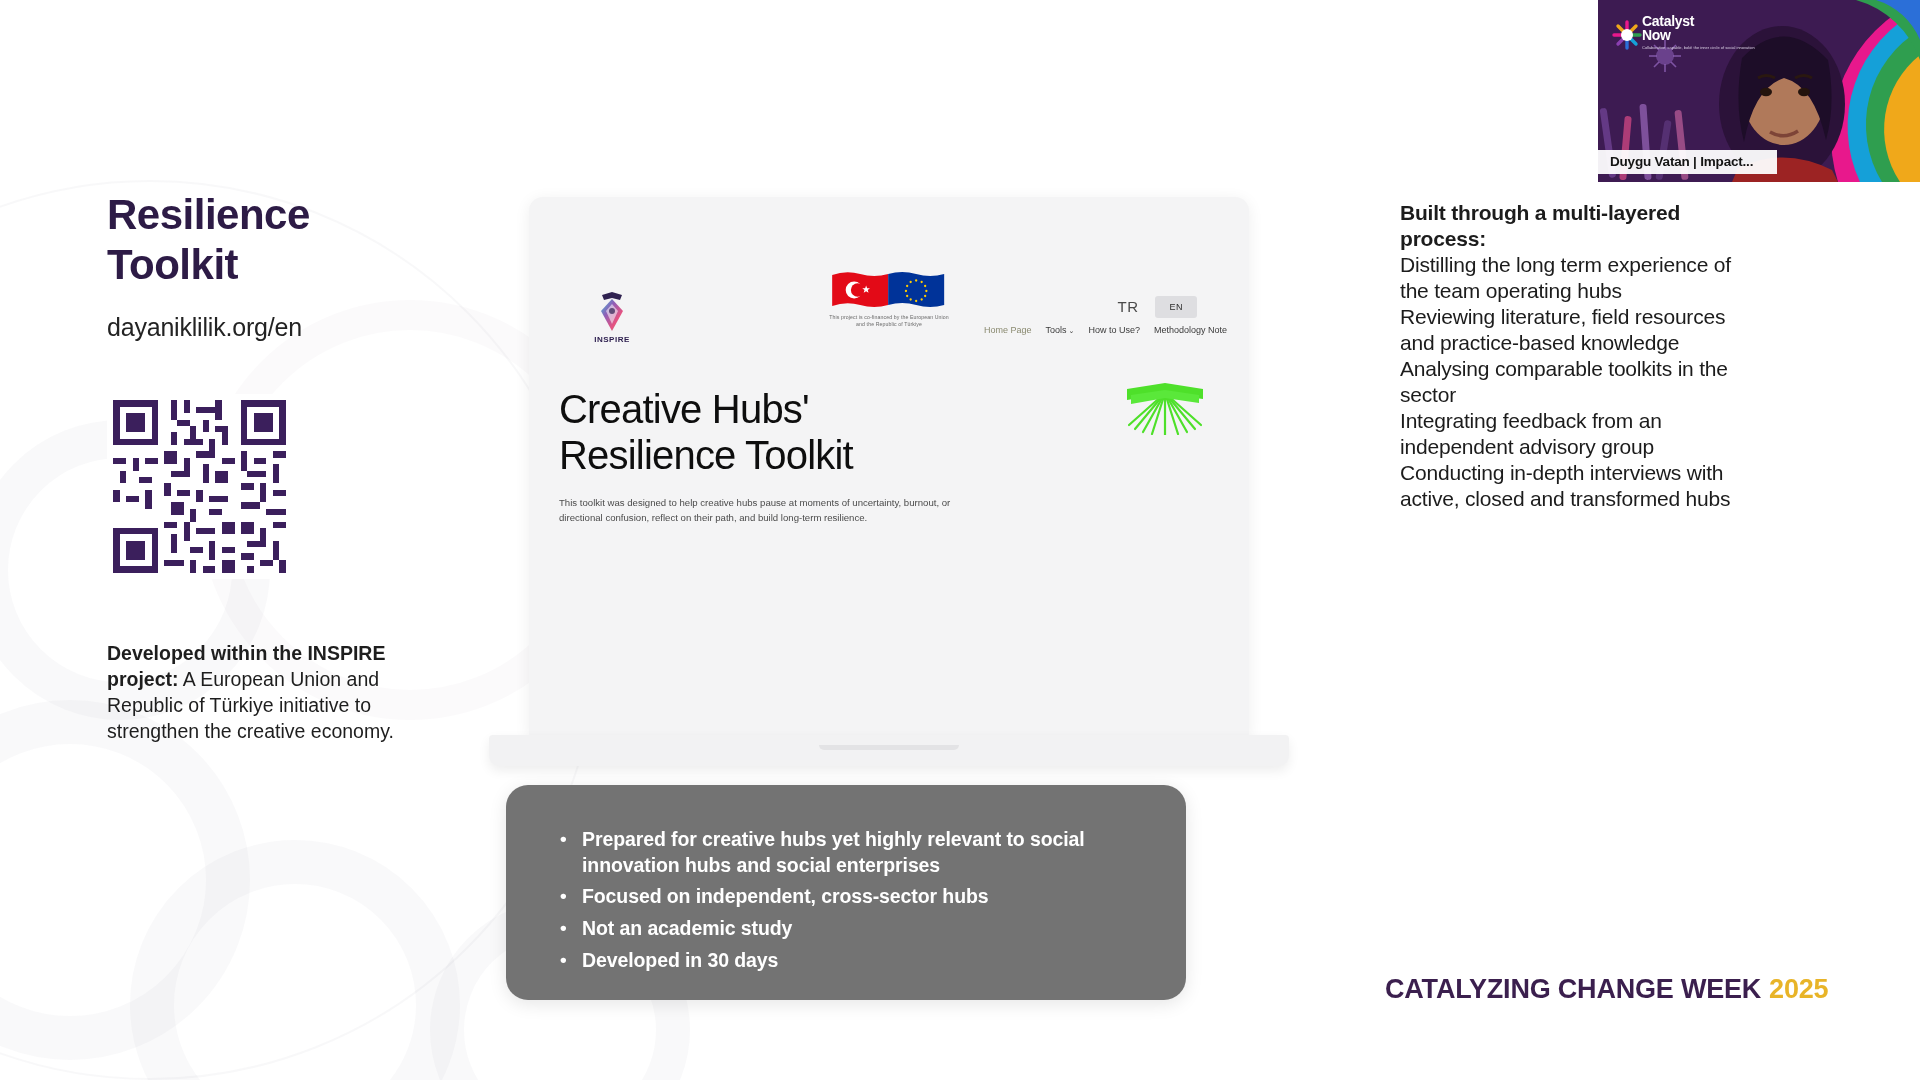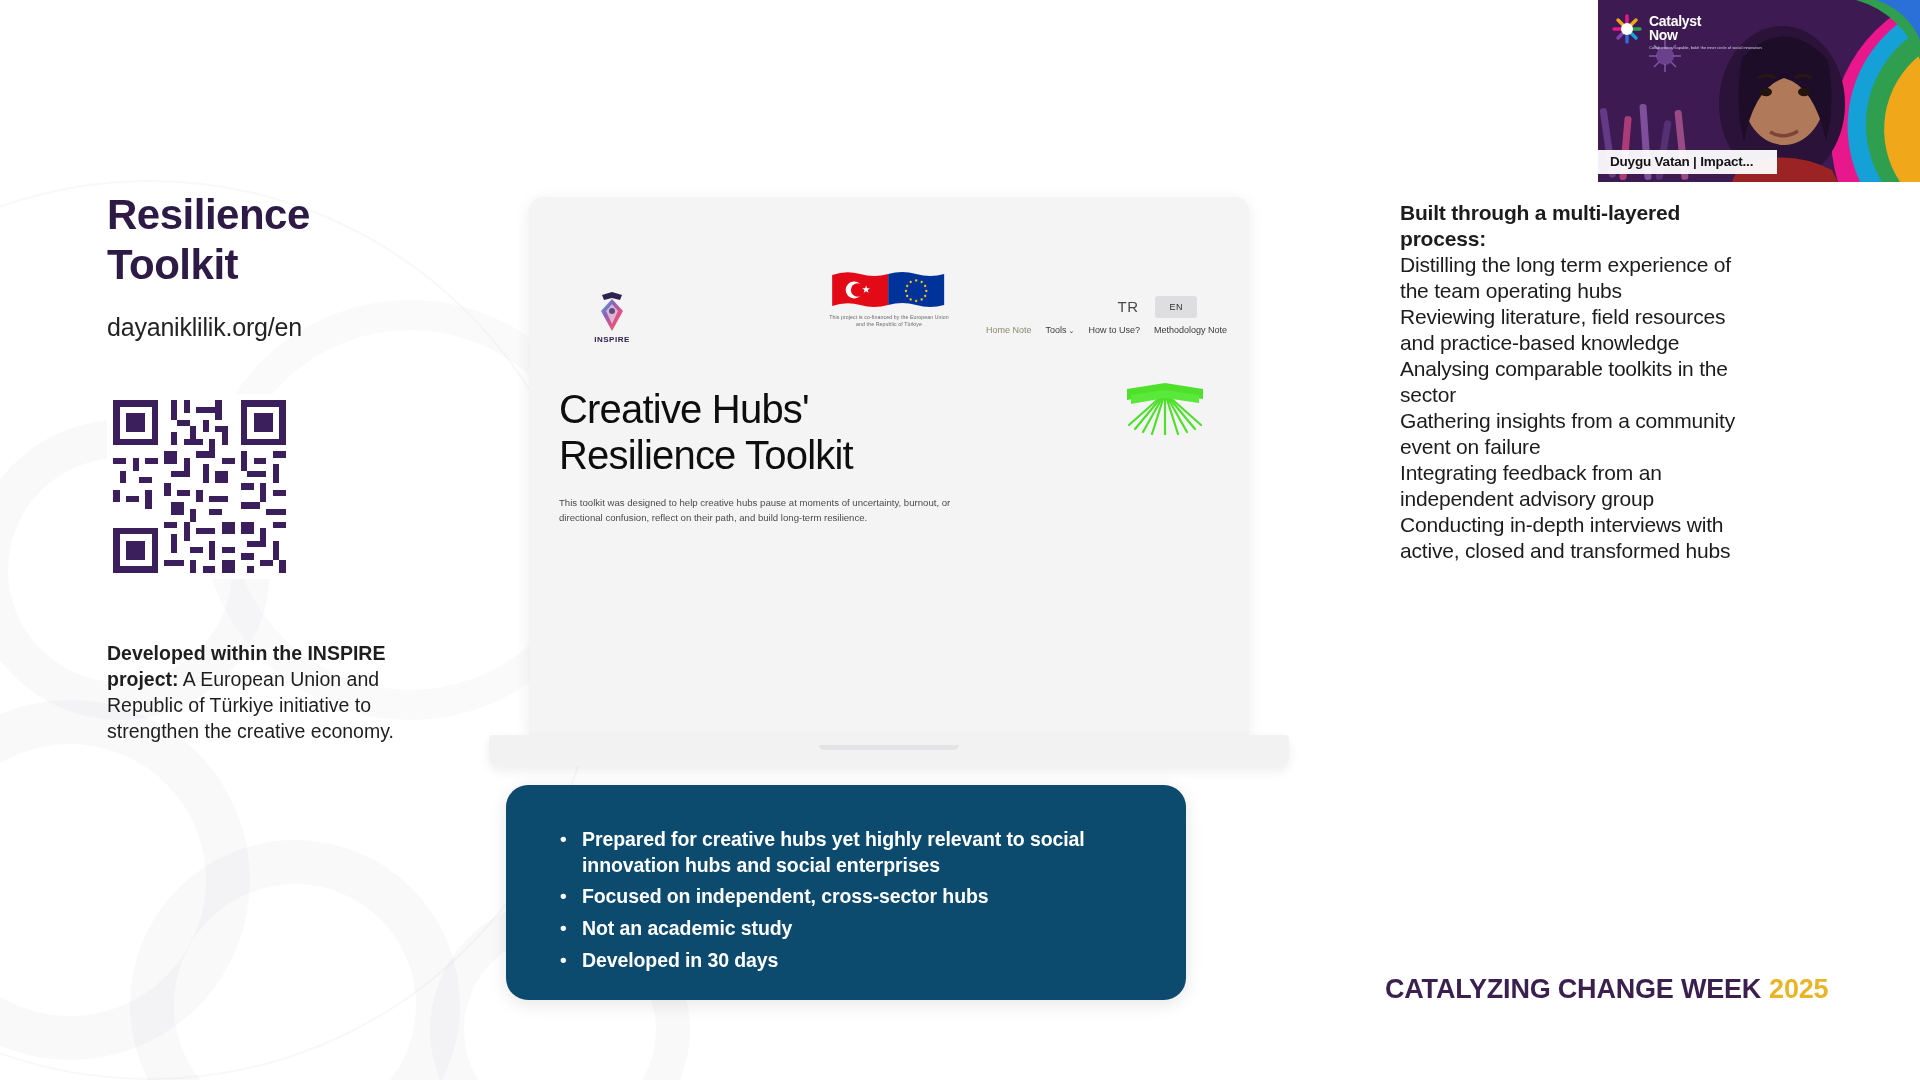--- a/index.html
+++ b/index.html
@@ -100,21 +100,21 @@
     font-size:40px; line-height:1.14; color:#0e0e0e; font-weight:normal;
     letter-spacing:-0.8px;
   }
   .hero-sub {
     margin-top:18px; font-size:9.6px; line-height:1.55; color:#4b4b4b; max-width:480px;
   }
 
   
   .purple-card {
     position:absolute; left:506px; top:785px; width:680px; height:215px;
-    background:#0c4a6e; border-radius:22px;
+    background:#737373; border-radius:22px;
     box-shadow:0 4px 18px rgba(0,0,0,0.10);
     padding:42px 40px 0 52px;
   }
   .purple-card ul { list-style:none; }
   .purple-card li {
     position:relative; color:#ffffff; font-size:19.5px; font-weight:bold;
     line-height:1.32; padding-left:24px; margin-bottom:6px; letter-spacing:-0.1px;
   }
   .purple-card li::before {
     content:"•"; position:absolute; left:2px; top:-1px; font-size:19px; color:#ffffff;
@@ -142,21 +142,21 @@
     position:absolute; right:0; top:0; width:322px; height:182px;
     overflow:hidden; background:#3d1b52;
   }
   .webcam-bg { position:absolute; inset:0; }
   .cam-name {
     position:absolute; left:0; bottom:8px;
     background:rgba(255,255,255,0.94); color:#141414;
     font-size:13.5px; font-weight:bold; padding:4px 24px 5px 12px;
     letter-spacing:-0.2px; max-width:190px; white-space:nowrap; overflow:hidden;
   }
-  .catalyst-logo { position:absolute; left:14px; top:14px; display:flex; align-items:flex-start; gap:7px; }
+  .catalyst-logo { position:absolute; left:14px; top:14px; display:flex; align-items:flex-end; }
   .catalyst-text { color:#fff; font-weight:bold; font-size:14px; line-height:1.0; letter-spacing:-0.3px; }
   .catalyst-tag { font-size:4px; font-weight:normal; color:#dcd2e6; margin-top:3px; line-height:1.3; }
 </style>
 </head>
 <body>
 
 <div class="bg-watermarks">
   <div class="swoosh"></div>
   <div class="ring r1"></div>
   <div class="ring r2"></div>
@@ -322,21 +322,21 @@
           </div>
         </div>
 
         <div class="lang-toggle">
           <span class="lang-tr">TR</span>
           <span class="lang-en">EN</span>
         </div>
       </div>
 
       <div class="site-nav">
-        <span class="nav-home">Home Note</span>
+        <span class="nav-home">Home Page</span>
         <span><span>Tools</span><span class="nav-caret">⌄</span></span>
         <span>How to Use?</span>
         <span>Methodology Note</span>
       </div>
 
       <svg class="green-burst" viewBox="0 0 88 56">
         <g stroke="#4ee02a" stroke-width="2.2" stroke-linecap="round">
           <line x1="44" y1="14" x2="8" y2="46"></line>
             <line x1="44" y1="14" x2="14" y2="50"></line>
           <line x1="44" y1="14" x2="22" y2="53"></line>
@@ -375,21 +375,20 @@
     <li>Not an academic study</li>
     <li>Developed in 30 days</li>
   </ul>
 </div>
 
 <div class="right-col">
   <div class="right-head">Built through a multi-layered process:</div>
   <div class="right-item"> Distilling the long term experience of the team operating hubs</div>
   <div class="right-item"> Reviewing literature, field resources and practice-based knowledge</div>
   <div class="right-item"> Analysing comparable toolkits in the sector</div>
-  <div class="right-item"> Gathering insights from a community event on failure</div>
   <div class="right-item"> Integrating feedback from an independent advisory group</div>
   <div class="right-item"> Conducting in-depth interviews with active, closed and transformed hubs</div>
 </div>
 
 <div class="brand-lockup">
   <span class="brand-main">CATALYZING CHANGE WEEK</span><span class="brand-year">2025</span>
 </div>
 
 <div class="webcam">
   <svg class="webcam-bg" viewBox="0 0 322 182" preserveAspectRatio="none">

